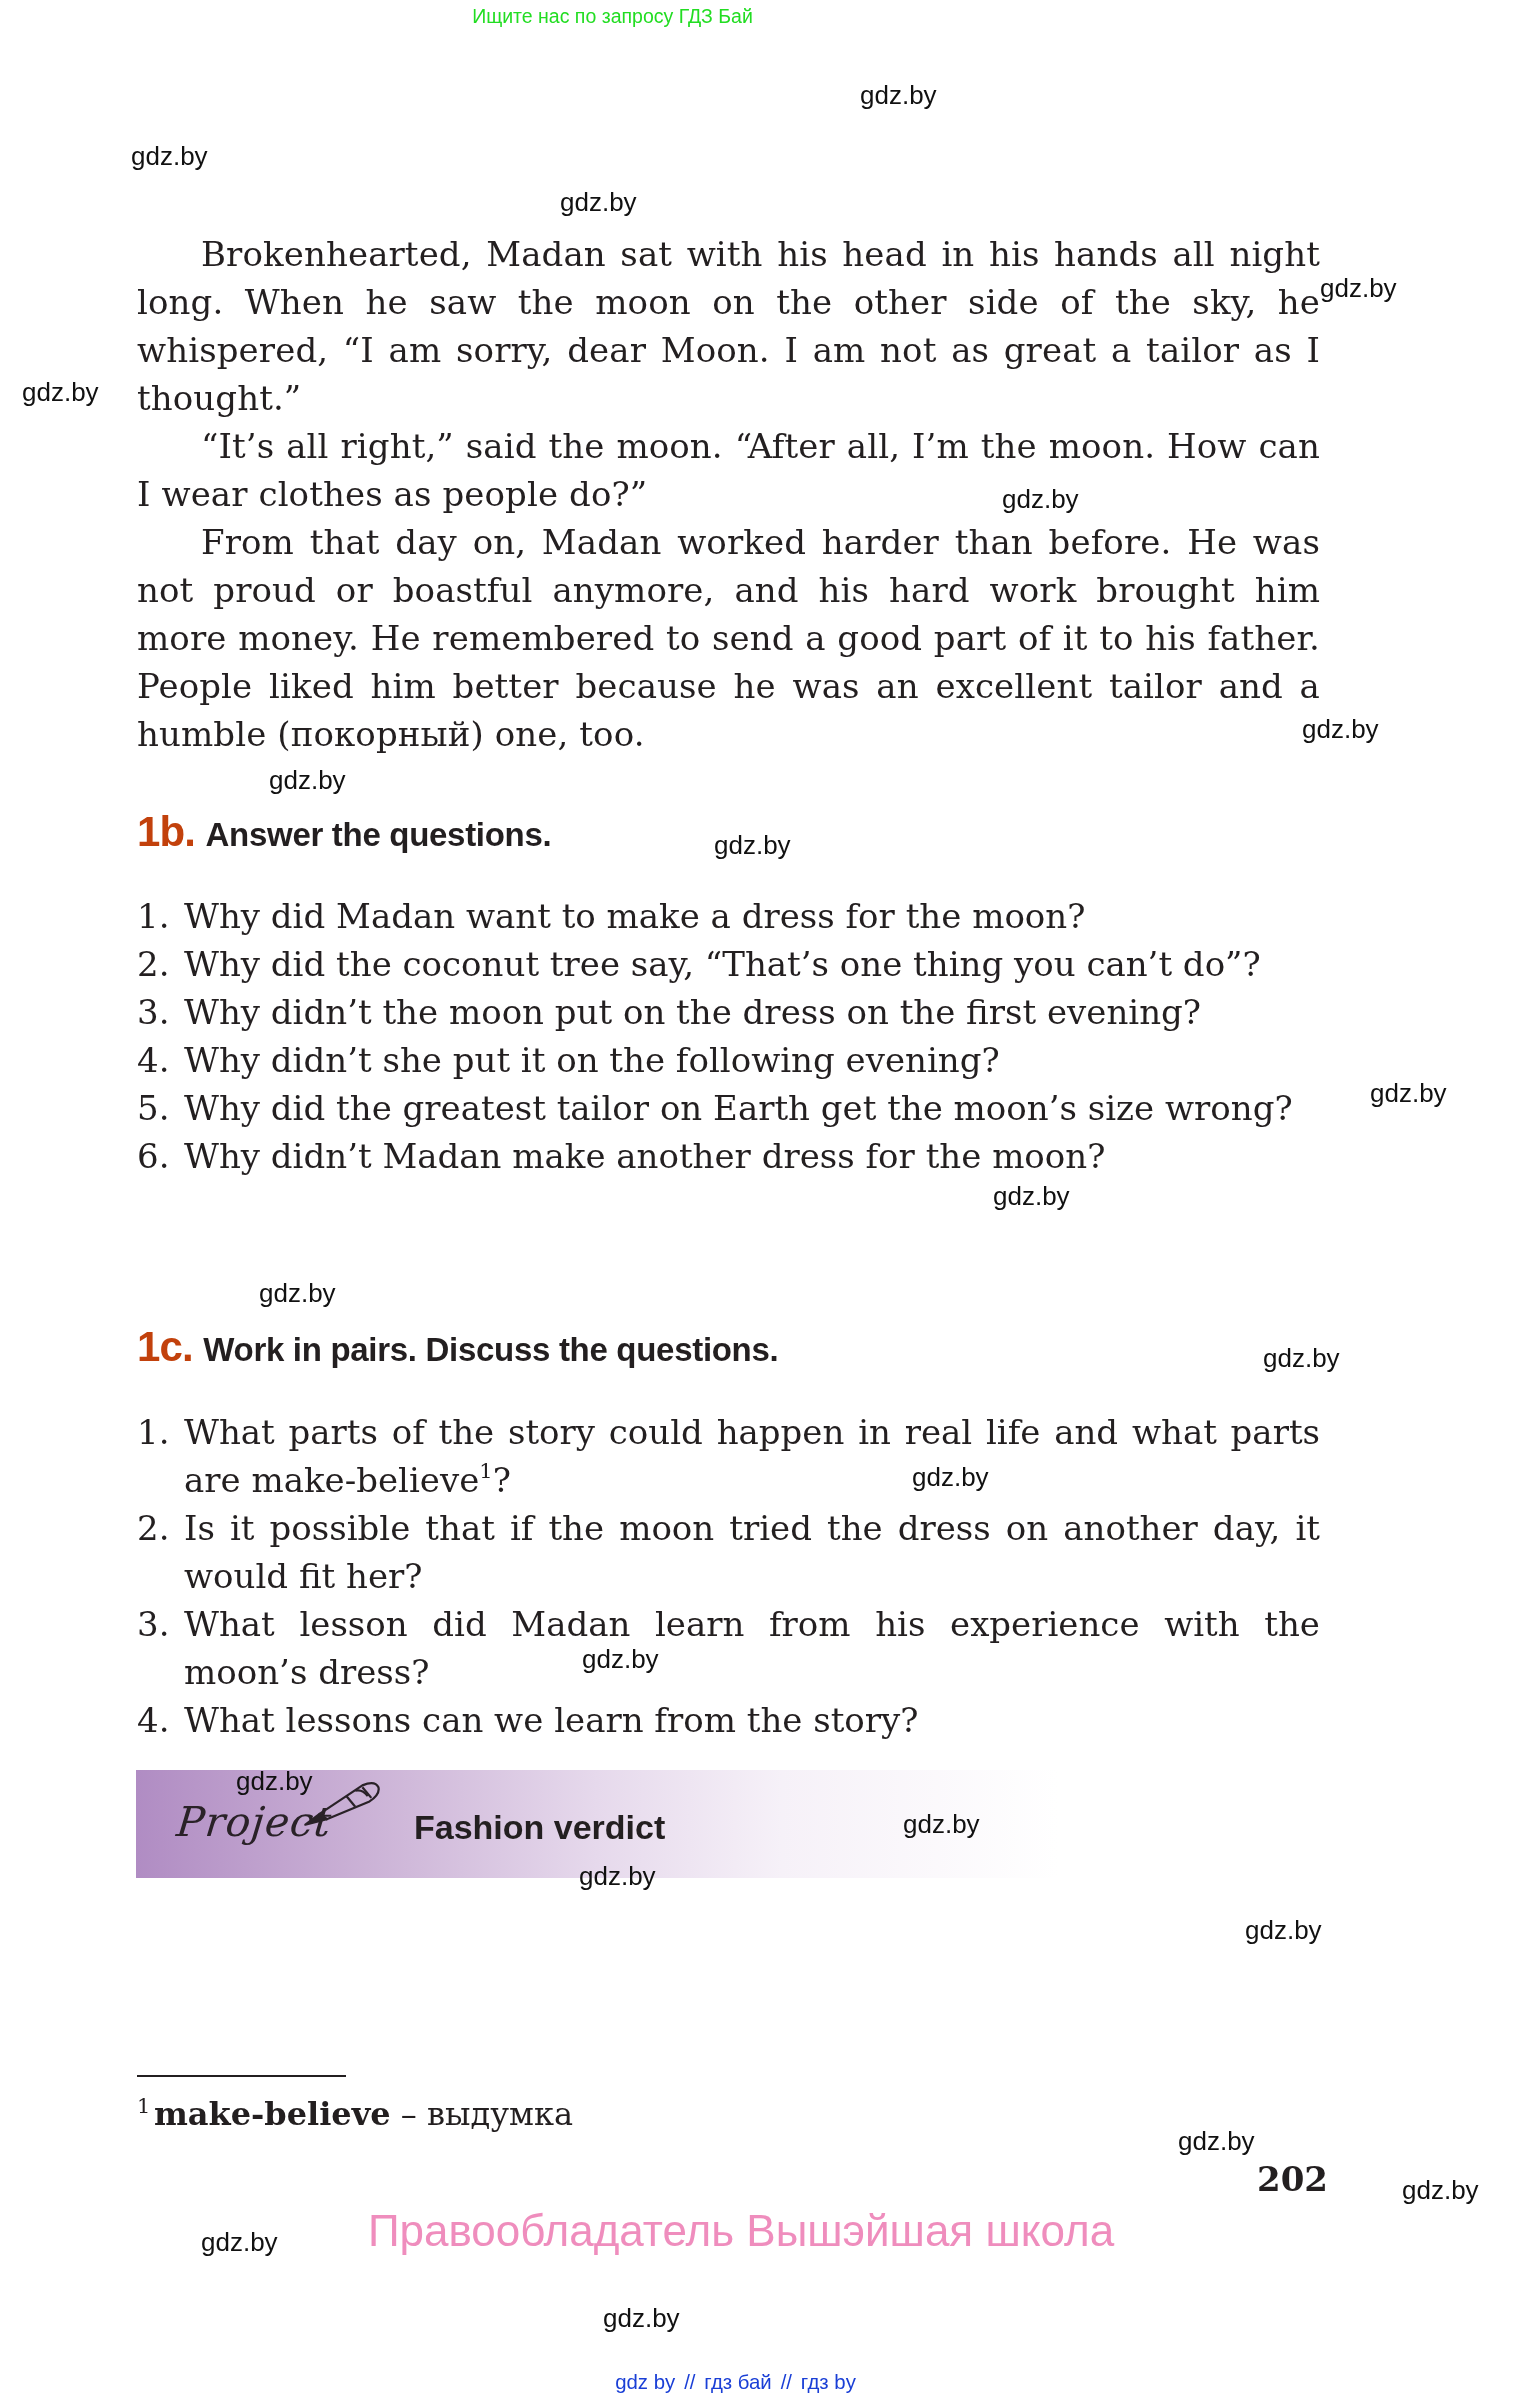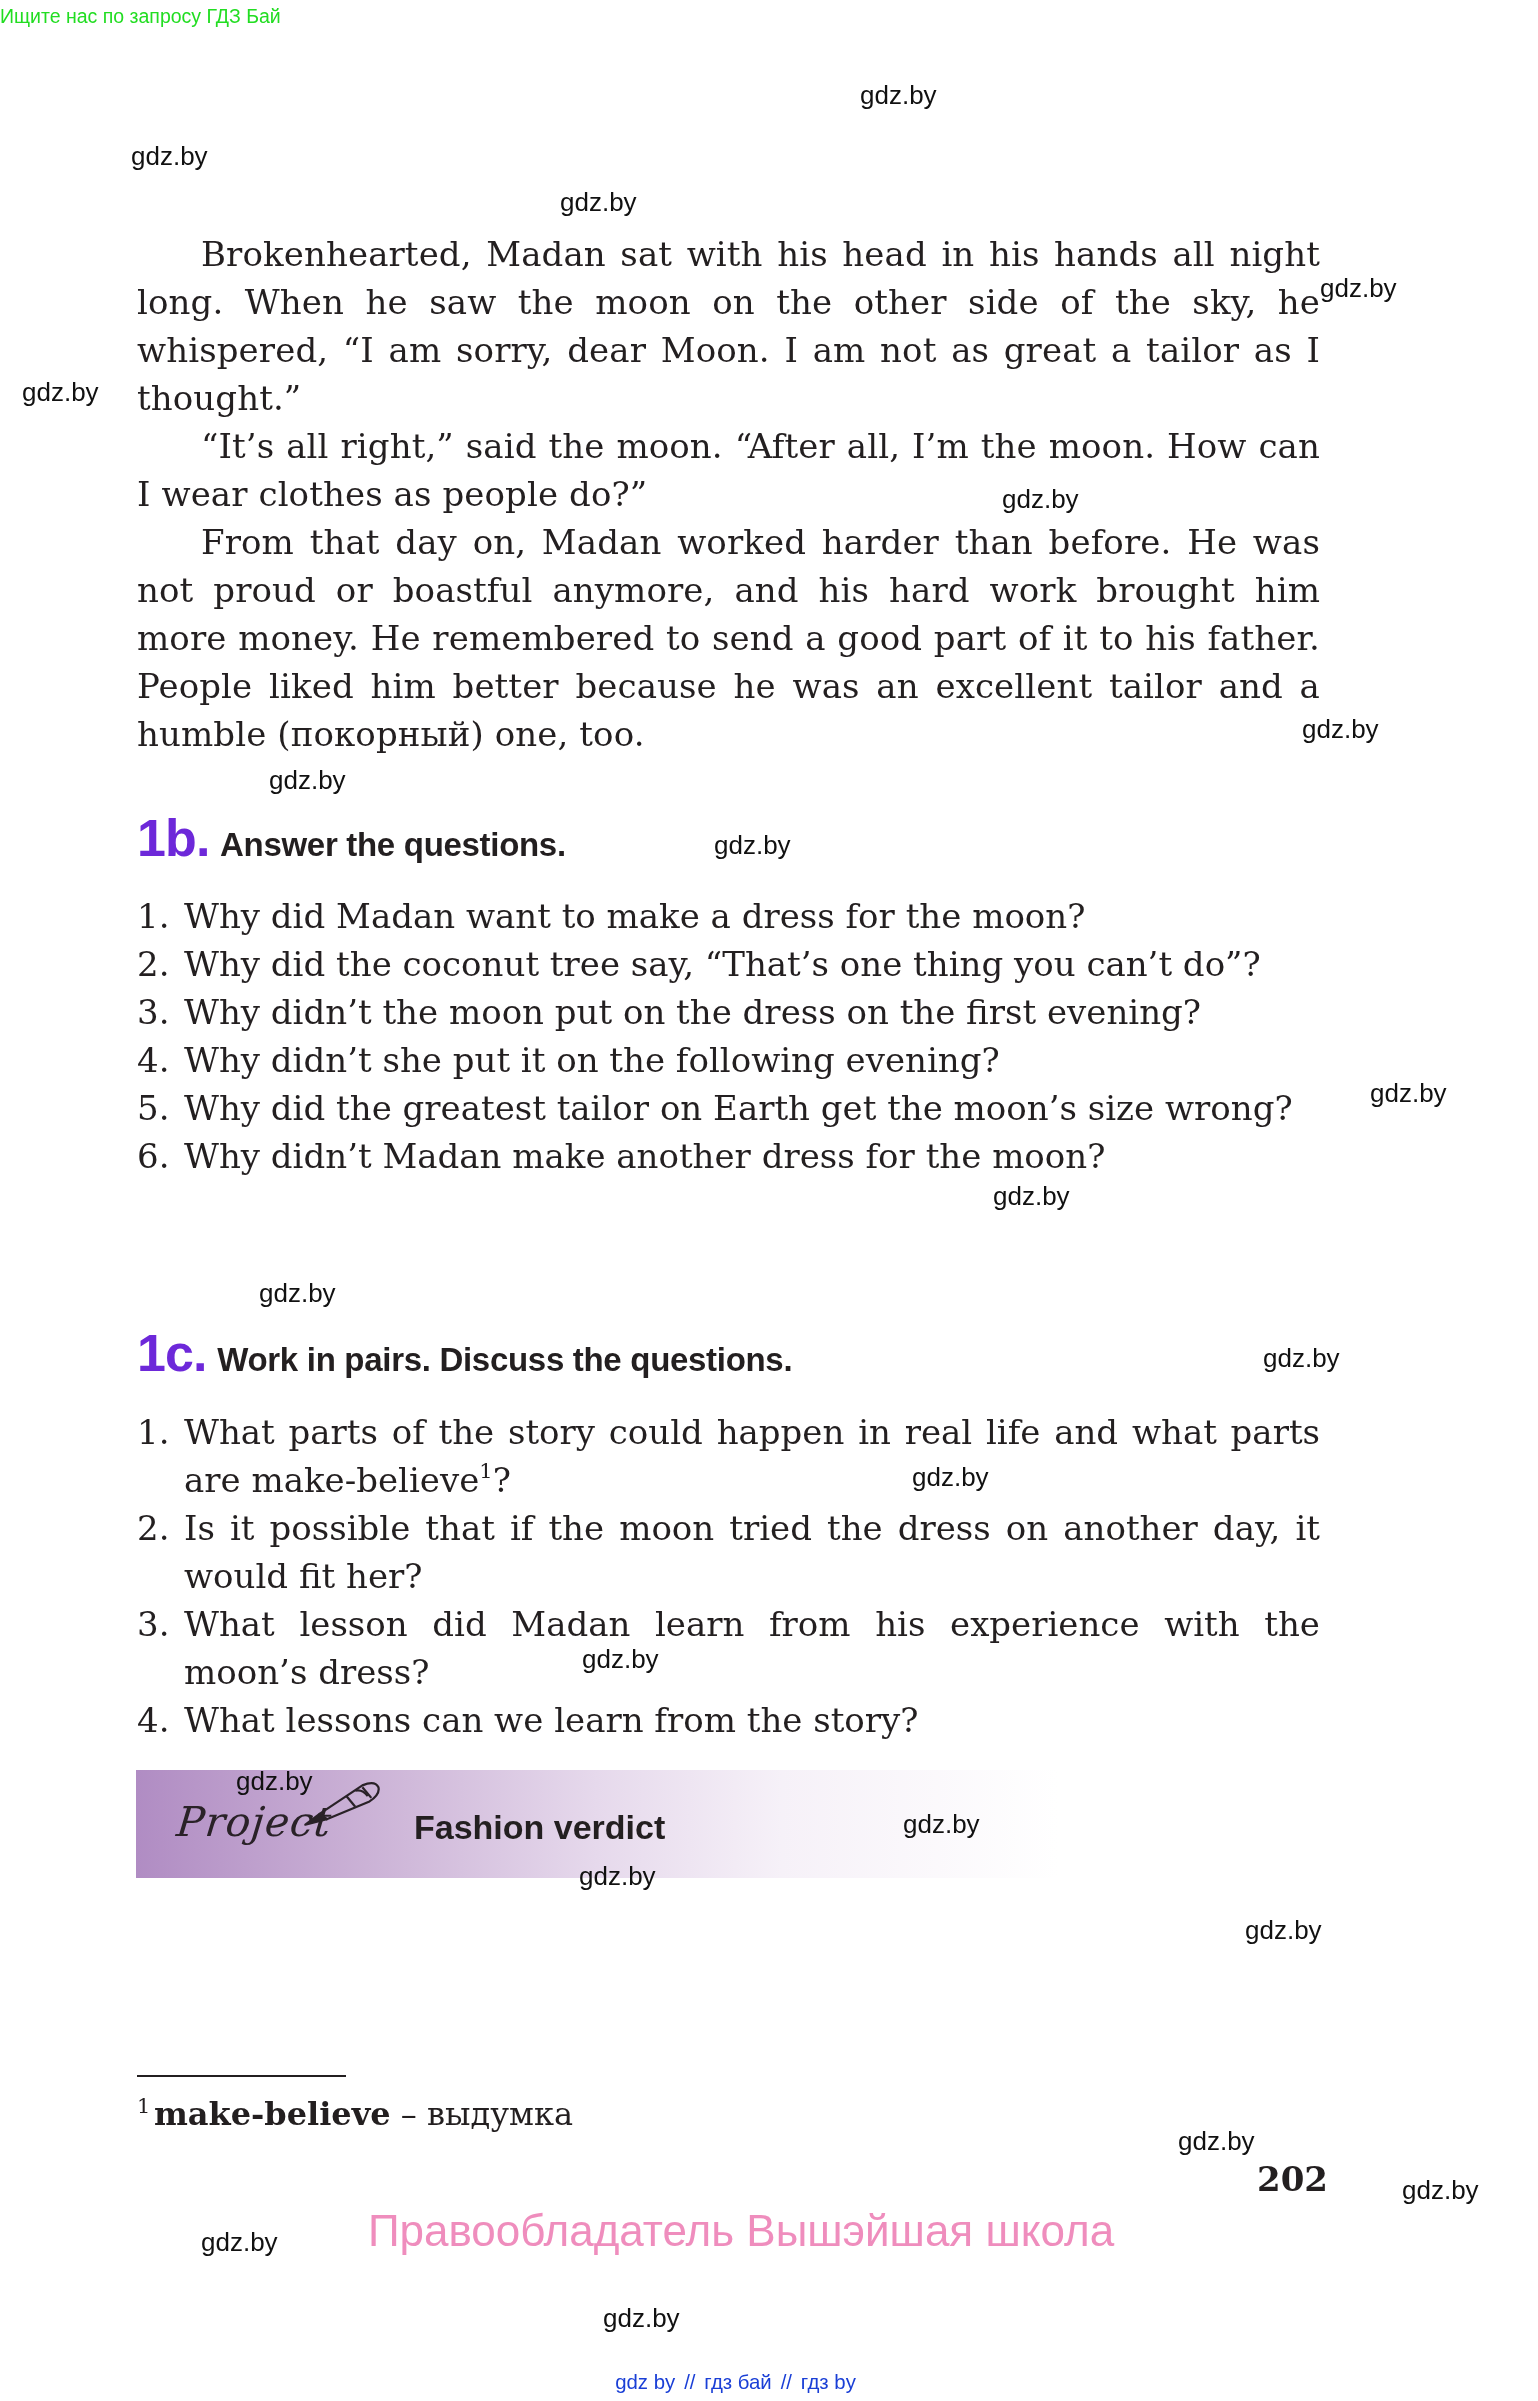--- a/index.html
+++ b/index.html
@@ -1,23 +1,23 @@
 <!DOCTYPE html>
 <html style="font-size:14px"><head>
 <meta charset="utf-8">
 <style>
   html, body { margin: 0; padding: 0; background: #ffffff; }
   body { width: 1539px; height: 2401px; position: relative; overflow: hidden; font-family: "DejaVu Serif", serif; color: #231f20; }
   .abs { position: absolute; }
-  .top-banner { left: 0; width: 1225px; top: 5.3px; font-family: "Liberation Sans", sans-serif; font-size: 19.5px; color: #22dd22; }
+  .top-banner { left: 0; width: 1225px; top: 5.3px; text-align: center; font-family: "Liberation Sans", sans-serif; font-size: 19.5px; color: #22dd22; }
   .watermark { font-family: "Liberation Sans", sans-serif; font-size: 26px; color: #111; white-space: nowrap; line-height: 1; }
   .column { left: 137px; width: 1183px; }
   .para { font-family: "DejaVu Serif", serif; font-size: 34px; line-height: 48px; text-align: justify; margin: 0; text-indent: 64px; letter-spacing: 0.1px; }
   .heading { font-family: "Liberation Sans", sans-serif; font-weight: bold; display: flex; align-items: baseline; }
-  .heading .num { color: #6d28d9; font-size: 52px; font-weight: bold; margin-right: 10.6px; letter-spacing: -0.9px; }
+  .heading .num { color: #c2410c; font-size: 42px; font-weight: bold; margin-right: 10.6px; letter-spacing: -0.9px; }
   .heading .txt { font-size: 33px; color: #231f20; letter-spacing: -0.3px; }
   ol.qlist { list-style: none; margin: 0; padding: 0; }
   ol.qlist li { font-family: "DejaVu Serif", serif; font-size: 34px; line-height: 48px; text-align: justify; padding-left: 47px; text-indent: -47px; }
   ol.qlist li .n { display: inline-block; width: 47px; text-indent: 0; }
   sup { font-size: 21px; line-height: 0; vertical-align: 14px; }
   .project-bar { left: 136px; top: 1770px; width: 922px; height: 108px; background: linear-gradient(to right, #b08cc3 0%, #cbb2d6 25%, #e6d9ec 50%, #f6f1f8 70%, #ffffff 100%); }
   .project-word { left: 177px; top: 1798px; font-family: "DejaVu Serif", serif; font-style: italic; font-size: 41px; color: #2a2228; letter-spacing: 0.9px; transform: skewX(-6deg); }
   .pen-icon { left: 300px; top: 1780px; width: 82px; height: 50px; }
   .project-title { left: 414px; top: 1808px; font-family: "Liberation Sans", sans-serif; font-weight: bold; font-size: 34px; color: #231f20; }
   .footnote-rule { left: 137px; top: 2075px; width: 209px; height: 1.8px; background: #231f20; }

